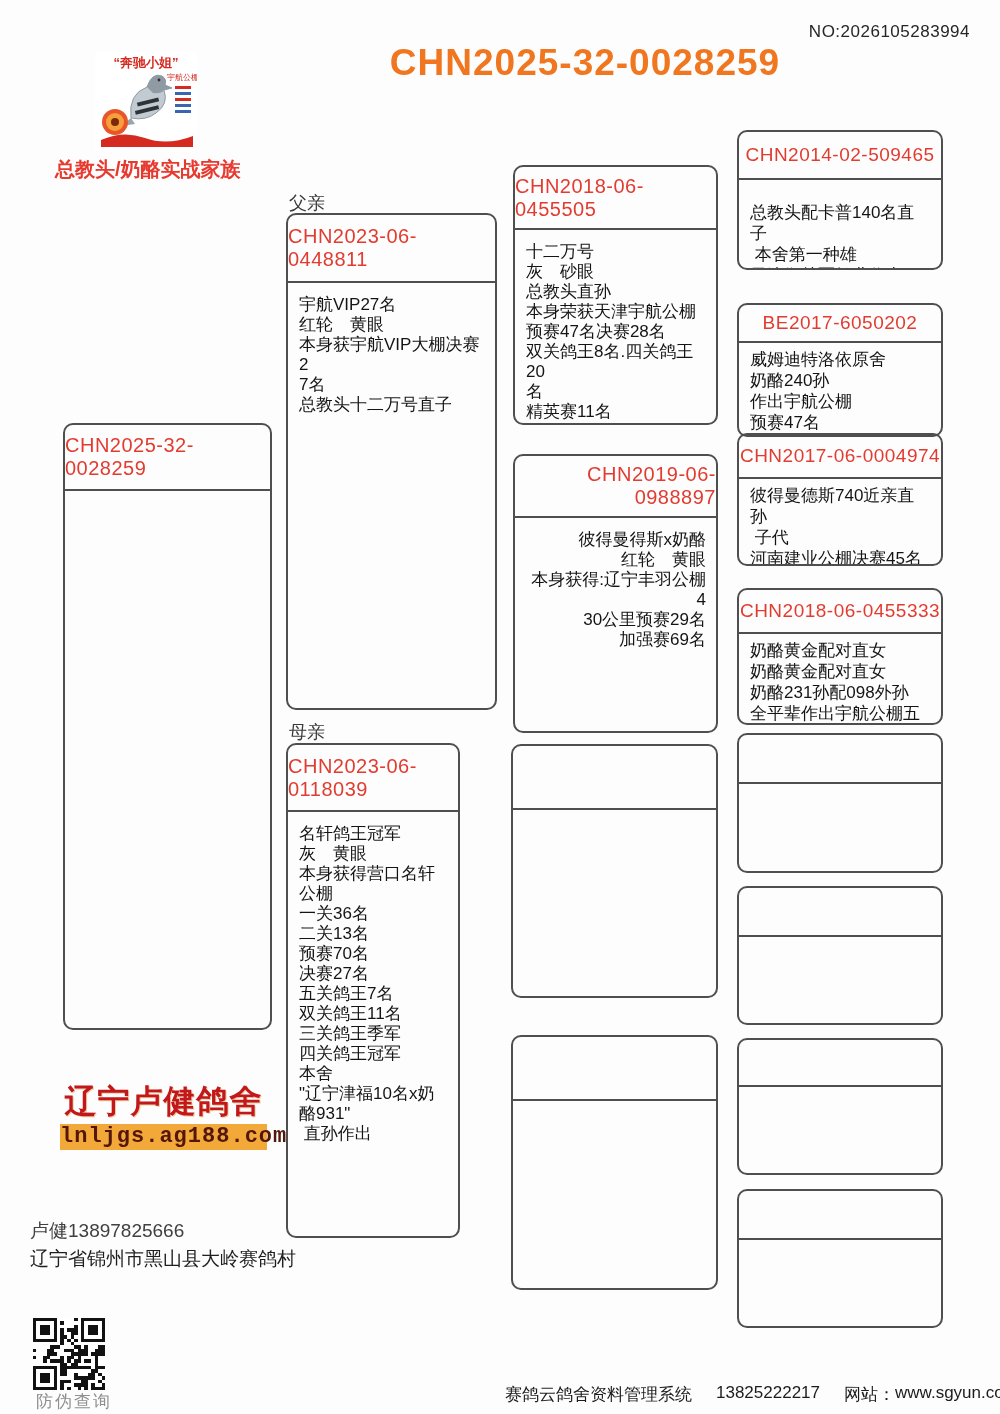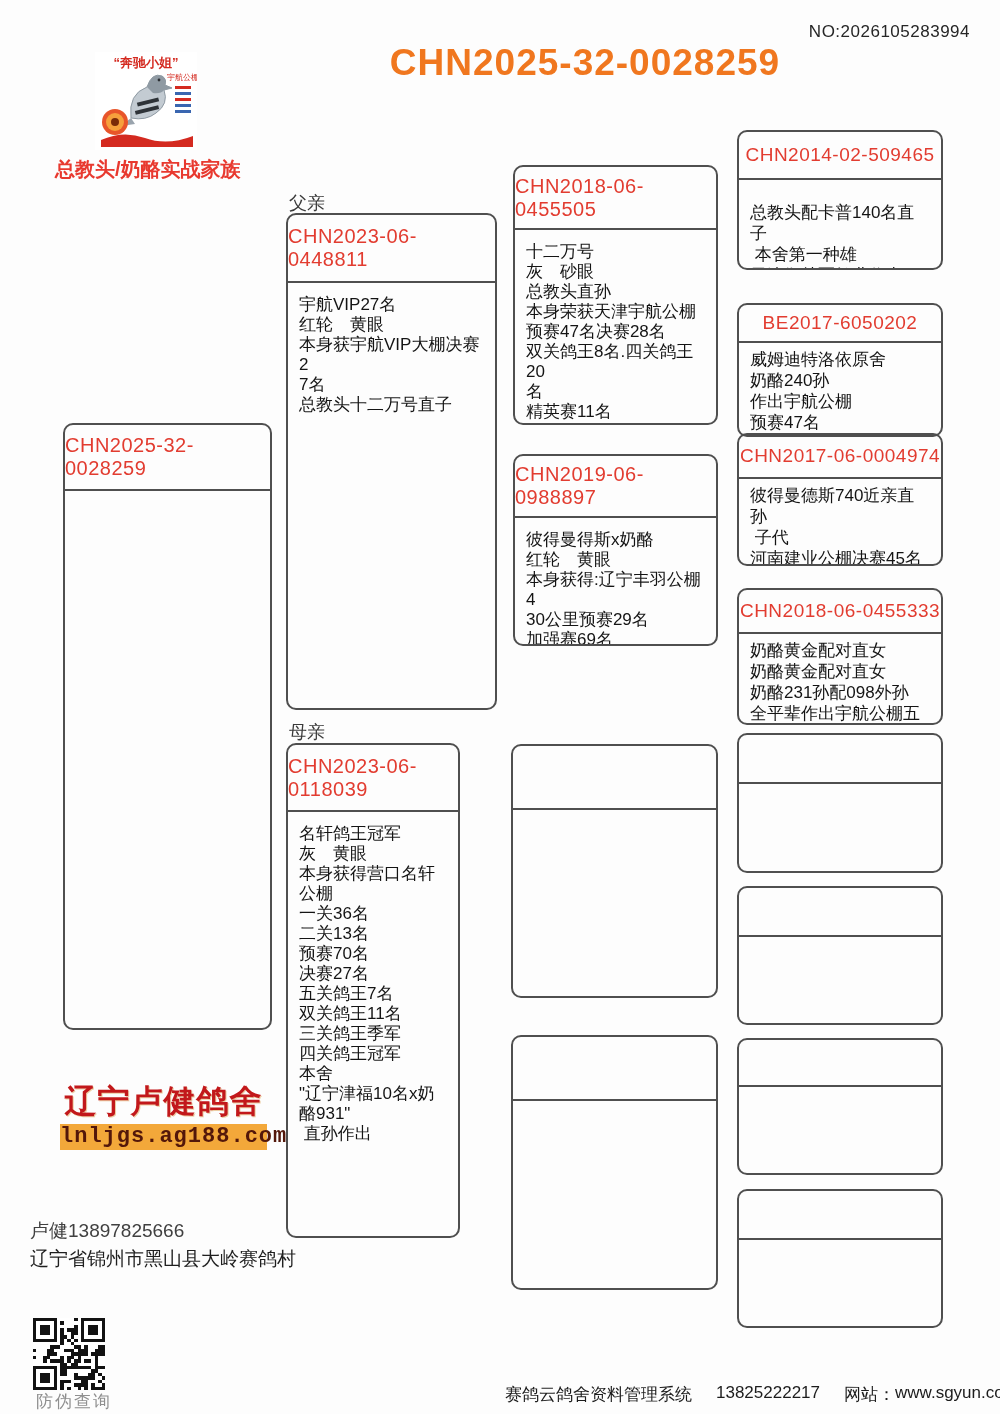--- a/index.html
+++ b/index.html
@@ -120,21 +120,21 @@
 灰　砂眼
 总教头直孙
 本身荣获天津宇航公棚
 预赛47名决赛28名
 双关鸽王8名.四关鸽王20
 名
 精英赛11名
 直女五十万奔驰小姐</div>
   </div>
 
-  <div class="pbox" style="left:513px;top:454px;width:205px;height:192px;--th:62px;">
+  <div class="pbox" style="left:513px;top:454px;width:205px;height:279px;text-align:right;--th:62px;">
     <div class="ring">CHN2019-06-0988897</div>
     <div class="body">彼得曼得斯x奶酪
 红轮　黄眼
 本身获得:辽宁丰羽公棚4
 30公里预赛29名
 加强赛69名</div>
   </div>
 
   <div class="pbox" style="left:511px;top:744px;width:207px;height:254px;--th:64px;">
     <div class="ring"></div>

